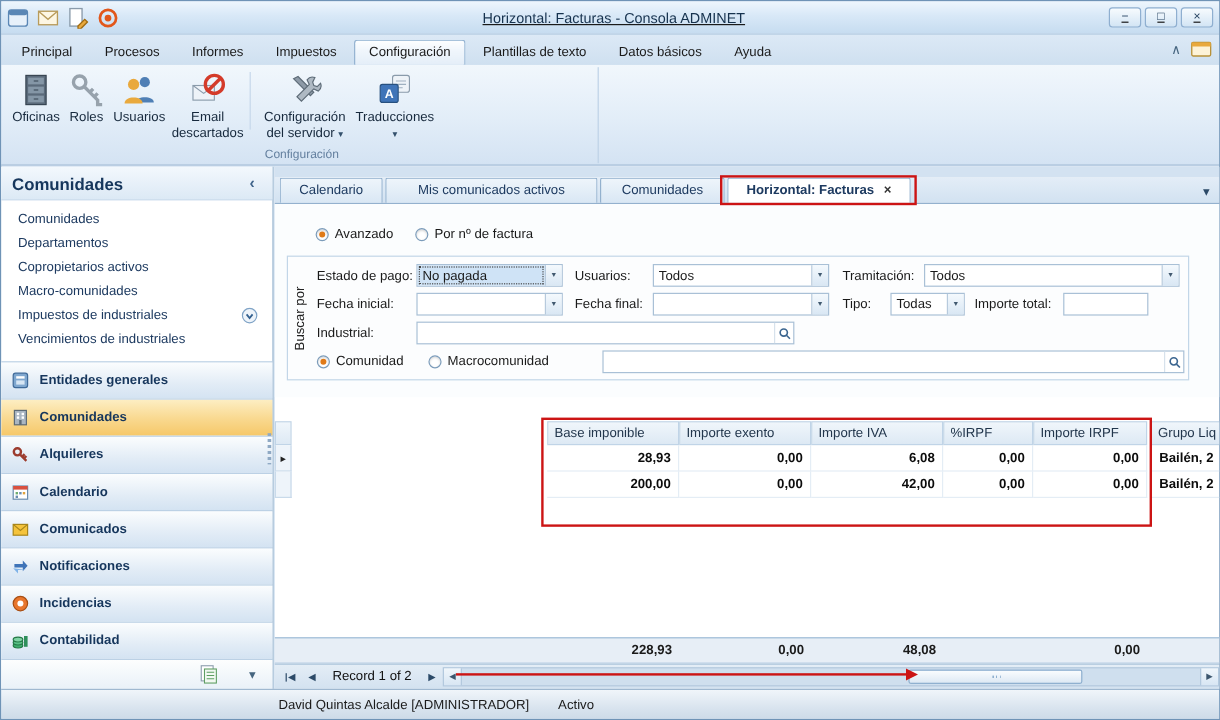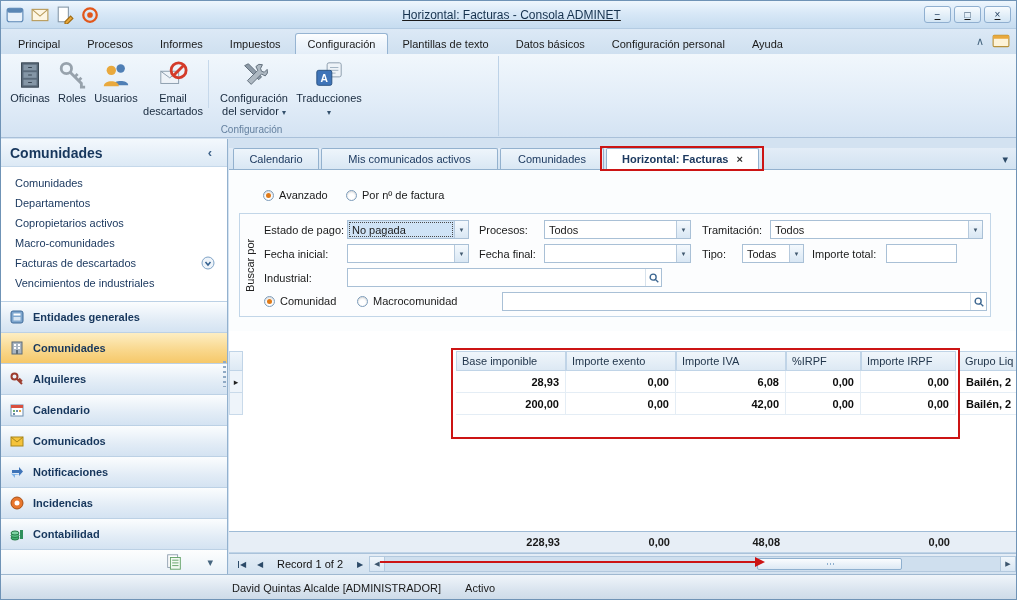--- a/index.html
+++ b/index.html
@@ -145,21 +145,20 @@
   </div>
 
   <div class="menubar">
     <span class="mtab">Principal</span>
     <span class="mtab">Procesos</span>
     <span class="mtab">Informes</span>
     <span class="mtab">Impuestos</span>
     <span class="mtab active">Configuración</span>
     <span class="mtab">Plantillas de texto</span>
     <span class="mtab">Datos básicos</span>
-    <span class="mtab">Configuración personal</span>
     <span class="mtab">Ayuda</span>
     <div class="menubar-right">
       <span>∧</span>
       <span class="icon16">
         <svg viewBox="0 0 16 16">
             <rect x="1" y="3" width="14" height="10" rx="1" fill="#fdf3d8" stroke="#b8923a"></rect>
             <rect x="1" y="3" width="14" height="3" fill="#e9a93d"></rect>
           </svg>
       </span>
     </div>
@@ -249,21 +248,21 @@
   <div class="sidebar">
     <div class="sb-header">
       <span class="sb-title">Comunidades</span>
       <span class="sb-collapse">‹</span>
     </div>
     <div class="sb-links">
       <div class="sb-link">Comunidades</div>
       <div class="sb-link">Departamentos</div>
       <div class="sb-link">Copropietarios activos</div>
       <div class="sb-link">Macro-comunidades</div>
-      <div class="sb-link"><span>Facturas de descartados</span>
+      <div class="sb-link"><span>Impuestos de industriales</span>
         <span class="sb-expand">
           <svg viewBox="0 0 14 14">
               <circle cx="7" cy="7" r="6" fill="#eef4fa" stroke="#7fa3c6"></circle>
               <path d="M4.5 6l2.5 3 2.5-3" fill="none" stroke="#33608f" stroke-width="1.5"></path>
             </svg>
         </span>
       </div>
       <div class="sb-link">Vencimientos de industriales</div>
     </div>
     <div class="sb-sections">
@@ -388,21 +387,21 @@
       </label>
 
       <div class="fieldset">
         <div class="vlabel">Buscar por</div>
 
         <span class="flbl" style="left:24px; top:9px">Estado de pago:</span>
         <div class="combo focused" style="left:107px; top:6px; width:122px">
           <span class="combo-val">No pagada</span>
           <span class="combo-btn">▼</span>
         </div>
-        <span class="flbl" style="left:239px; top:9px">Procesos:</span>
+        <span class="flbl" style="left:239px; top:9px">Usuarios:</span>
         <div class="combo" style="left:304px; top:6px; width:147px">
           <span class="combo-val">Todos</span>
           <span class="combo-btn">▼</span>
         </div>
         <span class="flbl" style="left:462px; top:9px">Tramitación:</span>
         <div class="combo" style="left:530px; top:6px; width:213px">
           <span class="combo-val">Todos</span>
           <span class="combo-btn">▼</span>
         </div>
 

